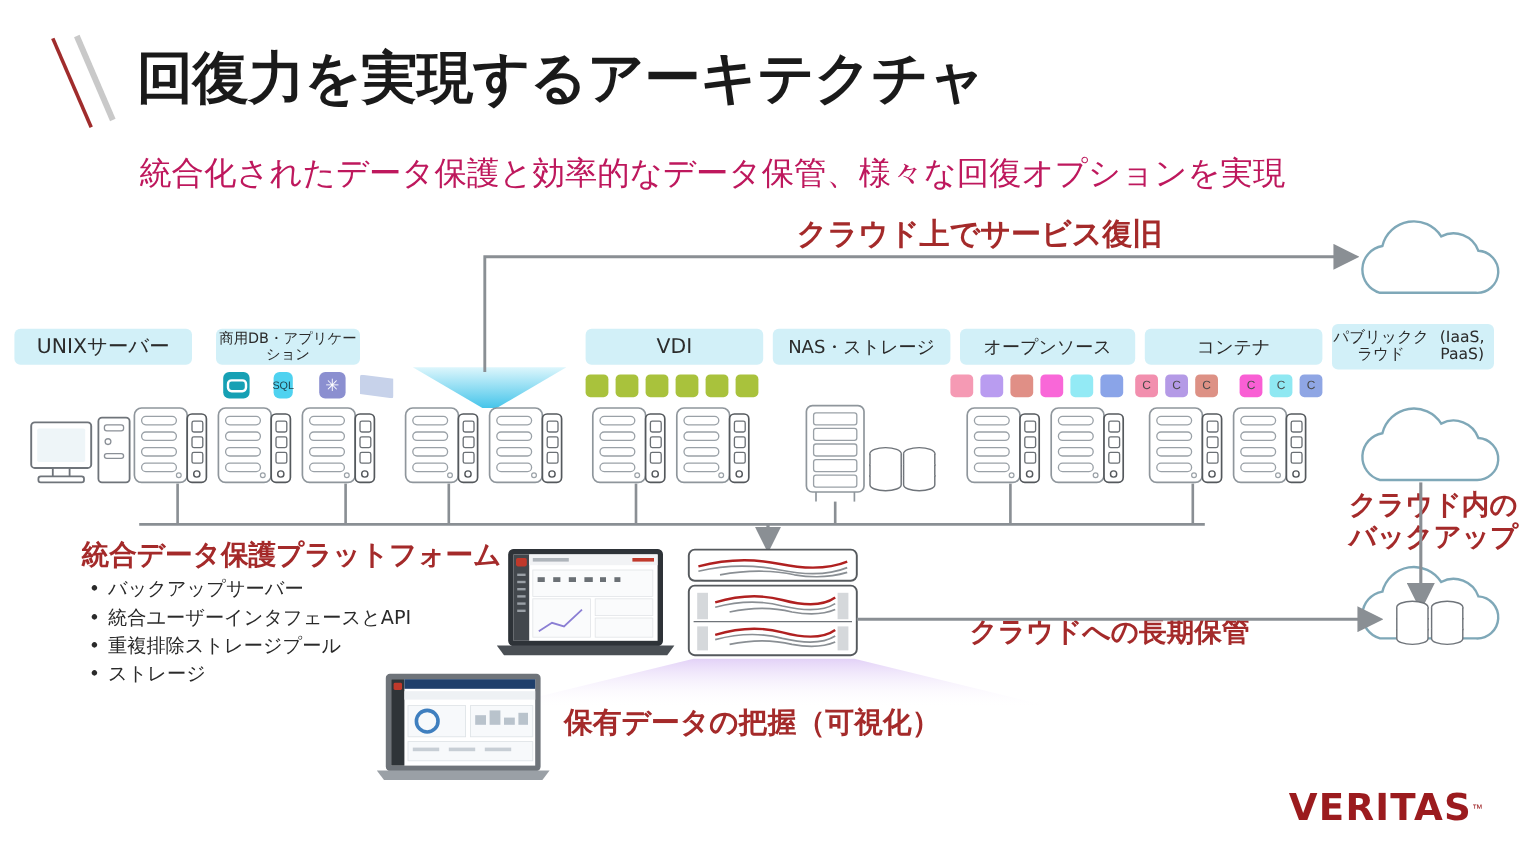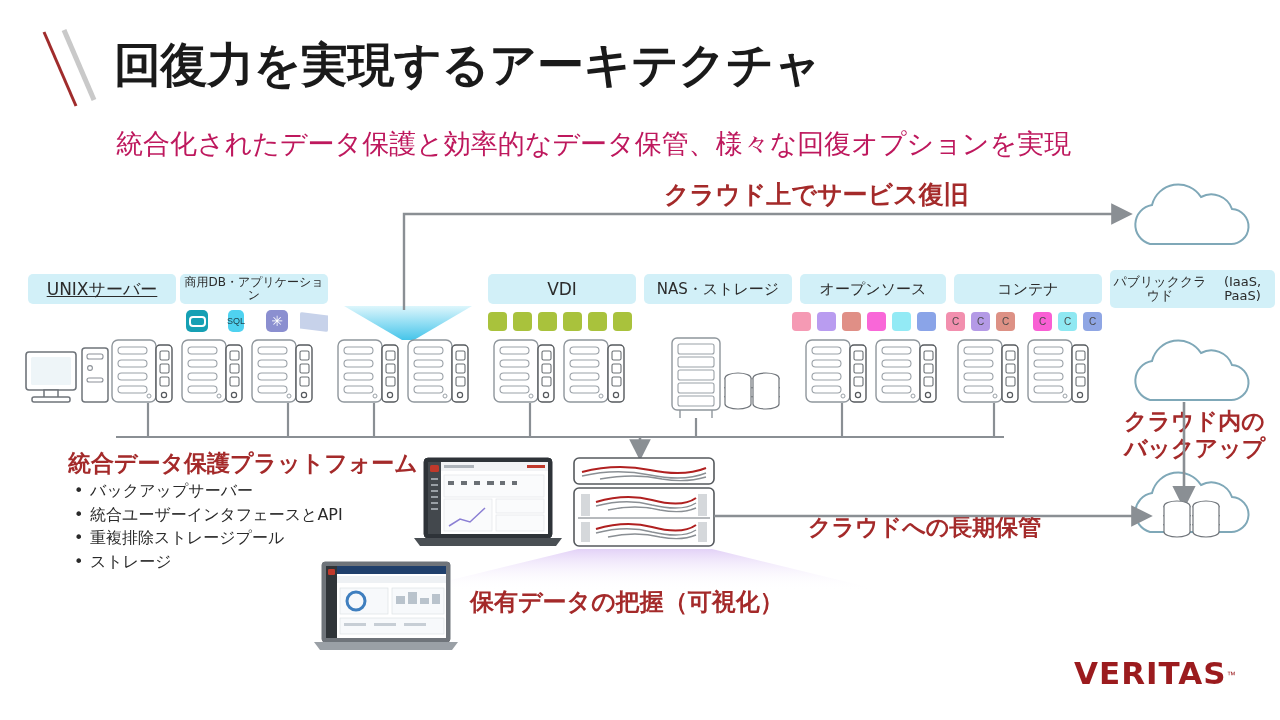--- a/index.html
+++ b/index.html
@@ -111,39 +111,39 @@
       <div class="bullet">
         <span class="dot">•</span>
         <span>重複排除ストレージプール</span>
       </div>
       <div class="bullet">
         <span class="dot">•</span>
         <span>ストレージ</span>
       </div>
     </div>
 
-  <div class="cat-pill" style="left: 28px; width: 148px; font-size: 17px; text-decoration: underline;">
+  <div class="cat-pill" style="left: 12px; width: 148px; font-size: 17px;">
       <div>UNIXサーバー</div>
     </div>
-  <div class="cat-pill" style="left: 180px; width: 148px; font-size: 12px;">
+  <div class="cat-pill" style="left: 180px; width: 120px; font-size: 12px;">
       <div>商用DB・アプリケーション</div>
     </div>
   <div class="cat-pill" style="left: 488px; width: 148px; font-size: 17px;">
       <div>VDI</div>
     </div>
   <div class="cat-pill" style="left: 800px; width: 146px; font-size: 15px;">
       <div>オープンソース</div>
     </div>
   <div class="cat-pill" style="left: 644px; width: 148px; font-size: 15px;">
       <div>NAS・ストレージ</div>
     </div>
   <div class="cat-pill" style="left: 954px; width: 148px; font-size: 15px;">
       <div>コンテナ</div>
     </div>
-  <div class="cat-pill" style="left: 1110px; width: 165px; top: 270px; height: 38px; font-size: 13px; align-items: center;">
+  <div class="cat-pill" style="left: 1110px; width: 135px; top: 270px; height: 38px; font-size: 13px; align-items: center;">
       <div>パブリッククラウド</div>
       <div>(IaaS, PaaS)</div>
     </div>
 
   <div class="abs" id="app-icon-row" style="left: 0px; top: 0px;">
       <div class="app-icon" style="left: 186px; top: 310px; background: rgb(22, 160, 180);">
         <div style="width: 13px; height: 7px; border: 2px solid rgb(255, 255, 255); border-radius: 4px; margin: 6px auto;"></div>
       </div>
       <div class="app-icon" style="left: 228px; top: 310px; background: rgb(79, 210, 240); width: 16px; height: 22px; display: flex; align-items: center; justify-content: center; font-size: 9px; color: rgb(32, 68, 79);">
         <span>SQL</span>

